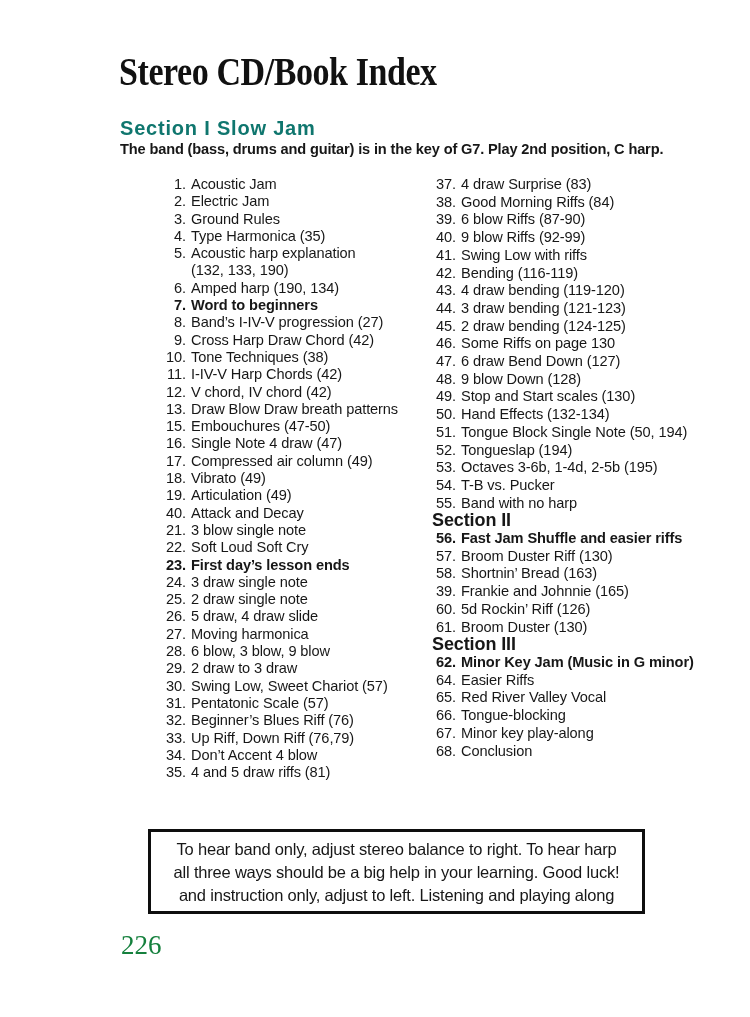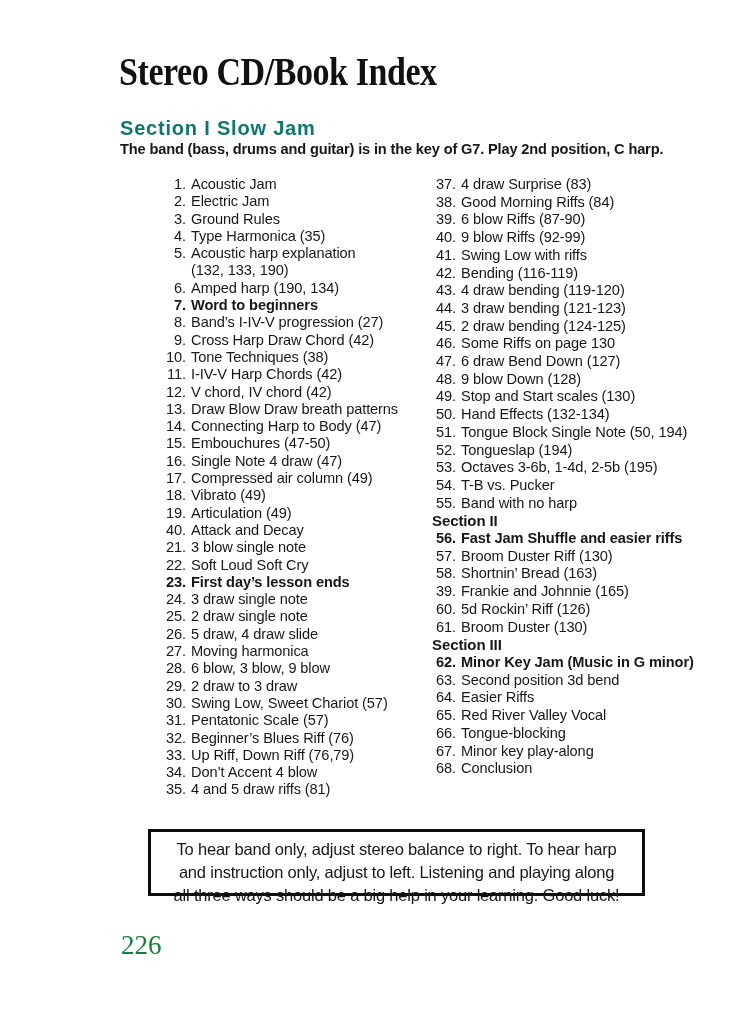--- a/index.html
+++ b/index.html
@@ -66,28 +66,28 @@
   .num {
     display: inline-block;
     text-align: right;
     margin-right: 5px;
   }
   .col-left  .num { width: 26px; }
   .col-right .num { width: 24px; }
   .line2 { margin-left: 31px; }
   .section-row {
     font-weight: bold;
-    font-size: 15px;
+    font-size: 18px;
   }
   .note-box {
     position: absolute;
     left: 148px;
     top: 829px;
     width: 497px;
-    height: 67px;
+    height: 85px;
     box-sizing: border-box;
     border: 3px solid #0e0e0e;
     padding: 6px 8px 0 8px;
     text-align: center;
     font-size: 16.5px;
     line-height: 23px;
     letter-spacing: -0.2px;
   }
   .note-line { white-space: nowrap; }
   .page-number {
@@ -113,21 +113,20 @@
       <div class="item-row"><span class="num">4.</span><span class="txt">Type Harmonica (35)</span></div>
       <div class="item-row"><span class="num">5.</span><span class="txt">Acoustic harp explanation</span><div class="line2">(132, 133, 190)</div></div>
       <div class="item-row"><span class="num">6.</span><span class="txt">Amped harp (190, 134)</span></div>
       <div class="item-row bold"><span class="num">7.</span><span class="txt">Word to beginners</span></div>
       <div class="item-row"><span class="num">8.</span><span class="txt">Band’s I-IV-V progression (27)</span></div>
       <div class="item-row"><span class="num">9.</span><span class="txt">Cross Harp Draw Chord (42)</span></div>
       <div class="item-row"><span class="num">10.</span><span class="txt">Tone Techniques (38)</span></div>
       <div class="item-row"><span class="num">11.</span><span class="txt">I-IV-V Harp Chords (42)</span></div>
       <div class="item-row"><span class="num">12.</span><span class="txt">V chord, IV chord (42)</span></div>
       <div class="item-row"><span class="num">13.</span><span class="txt">Draw Blow Draw breath patterns</span></div>
-      <div class="item-row"><span class="num">14.</span><span class="txt">Connecting Harp to Body (47)</span></div>
       <div class="item-row"><span class="num">15.</span><span class="txt">Embouchures (47-50)</span></div>
       <div class="item-row"><span class="num">16.</span><span class="txt">Single Note 4 draw (47)</span></div>
       <div class="item-row"><span class="num">17.</span><span class="txt">Compressed air column (49)</span></div>
       <div class="item-row"><span class="num">18.</span><span class="txt">Vibrato (49)</span></div>
       <div class="item-row"><span class="num">19.</span><span class="txt">Articulation (49)</span></div>
       <div class="item-row"><span class="num">40.</span><span class="txt">Attack and Decay</span></div>
       <div class="item-row"><span class="num">21.</span><span class="txt">3 blow single note</span></div>
       <div class="item-row"><span class="num">22.</span><span class="txt">Soft Loud Soft Cry</span></div>
       <div class="item-row bold"><span class="num">23.</span><span class="txt">First day’s lesson ends</span></div>
       <div class="item-row"><span class="num">24.</span><span class="txt">3 draw single note</span></div>
@@ -165,26 +164,25 @@
       <div class="item-row"><span class="num">55.</span><span class="txt">Band with no harp</span></div>
       <div class="section-row">Section II</div>
       <div class="item-row bold"><span class="num">56.</span><span class="txt">Fast Jam Shuffle and easier riffs</span></div>
       <div class="item-row"><span class="num">57.</span><span class="txt">Broom Duster Riff (130)</span></div>
       <div class="item-row"><span class="num">58.</span><span class="txt">Shortnin’ Bread (163)</span></div>
       <div class="item-row"><span class="num">39.</span><span class="txt">Frankie and Johnnie (165)</span></div>
       <div class="item-row"><span class="num">60.</span><span class="txt">5d Rockin’ Riff (126)</span></div>
       <div class="item-row"><span class="num">61.</span><span class="txt">Broom Duster (130)</span></div>
       <div class="section-row">Section III</div>
       <div class="item-row bold"><span class="num">62.</span><span class="txt">Minor Key Jam (Music in G minor)</span></div>
-      <div class="item-row"><span class="num">63.</span><span class="txt">Second position 3d bend</span></div>
       <div class="item-row"><span class="num">64.</span><span class="txt">Easier Riffs</span></div>
       <div class="item-row"><span class="num">65.</span><span class="txt">Red River Valley Vocal</span></div>
       <div class="item-row"><span class="num">66.</span><span class="txt">Tongue-blocking</span></div>
       <div class="item-row"><span class="num">67.</span><span class="txt">Minor key play-along</span></div>
       <div class="item-row"><span class="num">68.</span><span class="txt">Conclusion</span></div>
     </div>
   <div class="note-box" id="note-box">
       <div class="note-line">To hear band only, adjust stereo balance to right. To hear harp</div>
+      <div class="note-line">all three ways should be a big help in your learning. Good luck!</div>
       <div class="note-line">and instruction only, adjust to left. Listening and playing along</div>
-      <div class="note-line">all three ways should be a big help in your learning. Good luck!</div>
     </div>
   <div class="page-number">226</div>
 </div>
 
 </body></html>

